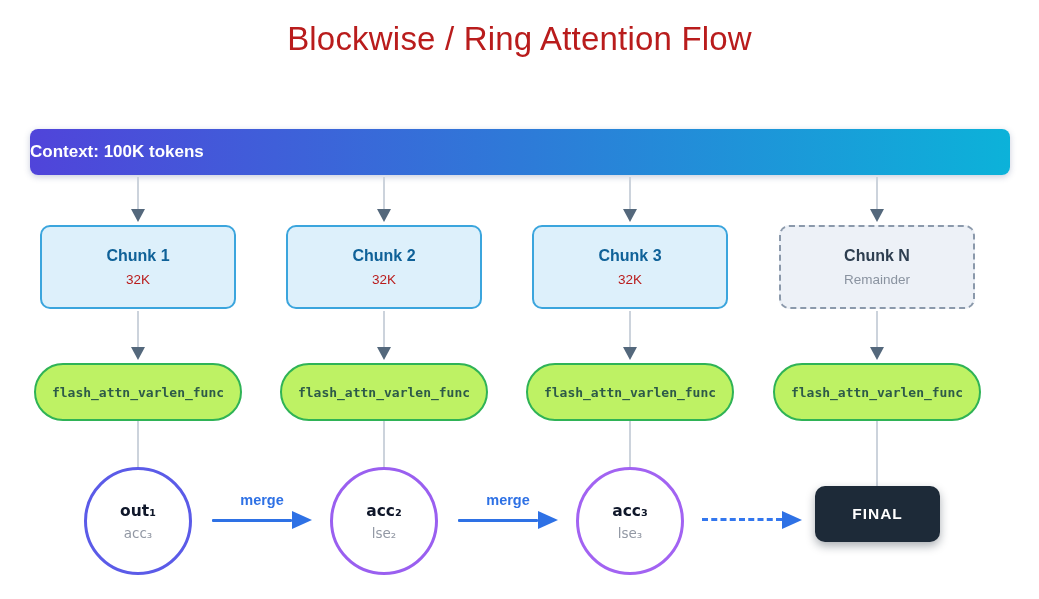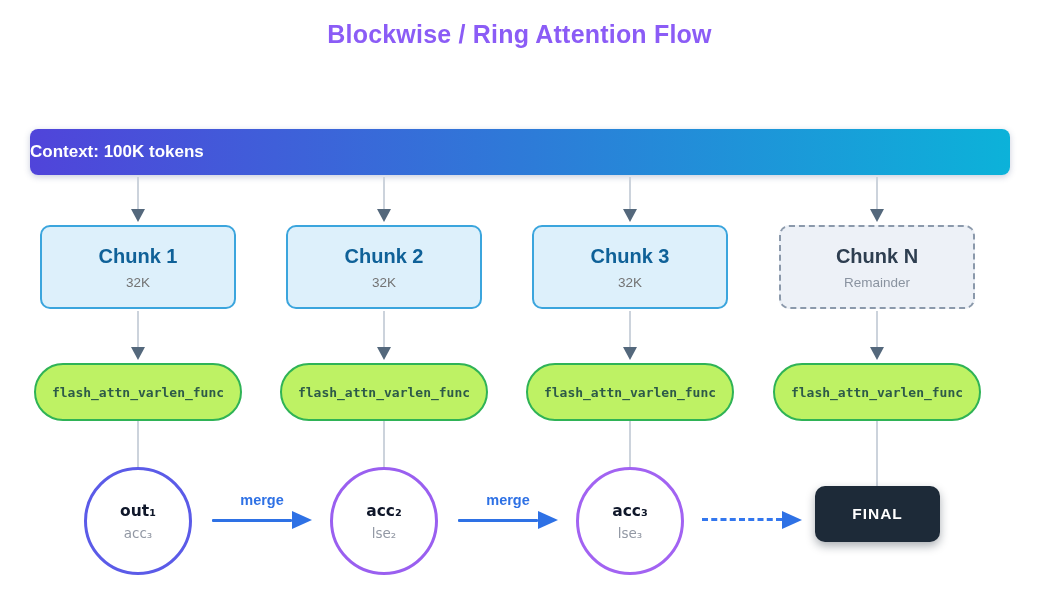--- a/index.html
+++ b/index.html
@@ -2,42 +2,42 @@
 <html><head>
 <meta charset="utf-8">
 <style>
   html,body{margin:0;padding:0;background:#ffffff;}
   .stage{
     position:relative;width:1039px;height:599px;background:#ffffff;
     font-family:"Liberation Sans",sans-serif;overflow:hidden;
   }
   .title{
     position:absolute;top:20px;left:0;width:100%;text-align:center;
-    font-size:25px;font-weight:700;color:#8b5cf6;letter-spacing:.2px;
+    font-size:33px;font-weight:400;color:#b91c1c;letter-spacing:.2px;
   }
   .banner{
     position:absolute;left:30px;top:129px;width:980px;height:46px;
     border-radius:8px;display:flex;align-items:center;
     background:linear-gradient(90deg,#5044da 0%,#2e7ad8 50%,#0cb2d9 100%);
     box-shadow:0 2px 6px rgba(40,60,120,.25);
   }
   .banner span{color:#ffffff;font-weight:700;font-size:17px;}
   .vline{position:absolute;width:2px;background:#ccd3dc;}
   .vhead{
     position:absolute;width:0;height:0;
     border-left:7px solid transparent;border-right:7px solid transparent;
     border-top:13px solid #54687c;
   }
   .chunk{
     position:absolute;top:225px;width:196px;height:84px;box-sizing:border-box;
     background:#ddf0fb;border:2px solid #3ba5dd;border-radius:10px;
     display:flex;flex-direction:column;align-items:center;justify-content:center;gap:7px;
   }
-  .chunk .c-title{font-size:20px;font-weight:700;color:#0f6198;}
-  .chunk .c-sub{font-size:13.5px;color:#737373;}
+  .chunk .c-title{font-size:16px;font-weight:700;color:#0f6198;}
+  .chunk .c-sub{font-size:13.5px;color:#b91c1c;}
   .chunk.dashed{background:#edf1f7;border:2px dashed #8b99ab;}
   .chunk.dashed .c-title{color:#2e3e50;}
   .chunk.dashed .c-sub{color:#8a93a0;}
   .pill{
     position:absolute;top:363px;width:208px;height:58px;box-sizing:border-box;
     background:#bef264;border:2px solid #2fb356;border-radius:29px;
     display:flex;align-items:center;justify-content:center;
   }
   .pill span{
     font-family:"DejaVu Sans Mono",monospace;font-size:13px;font-weight:700;color:#2d5a48;

